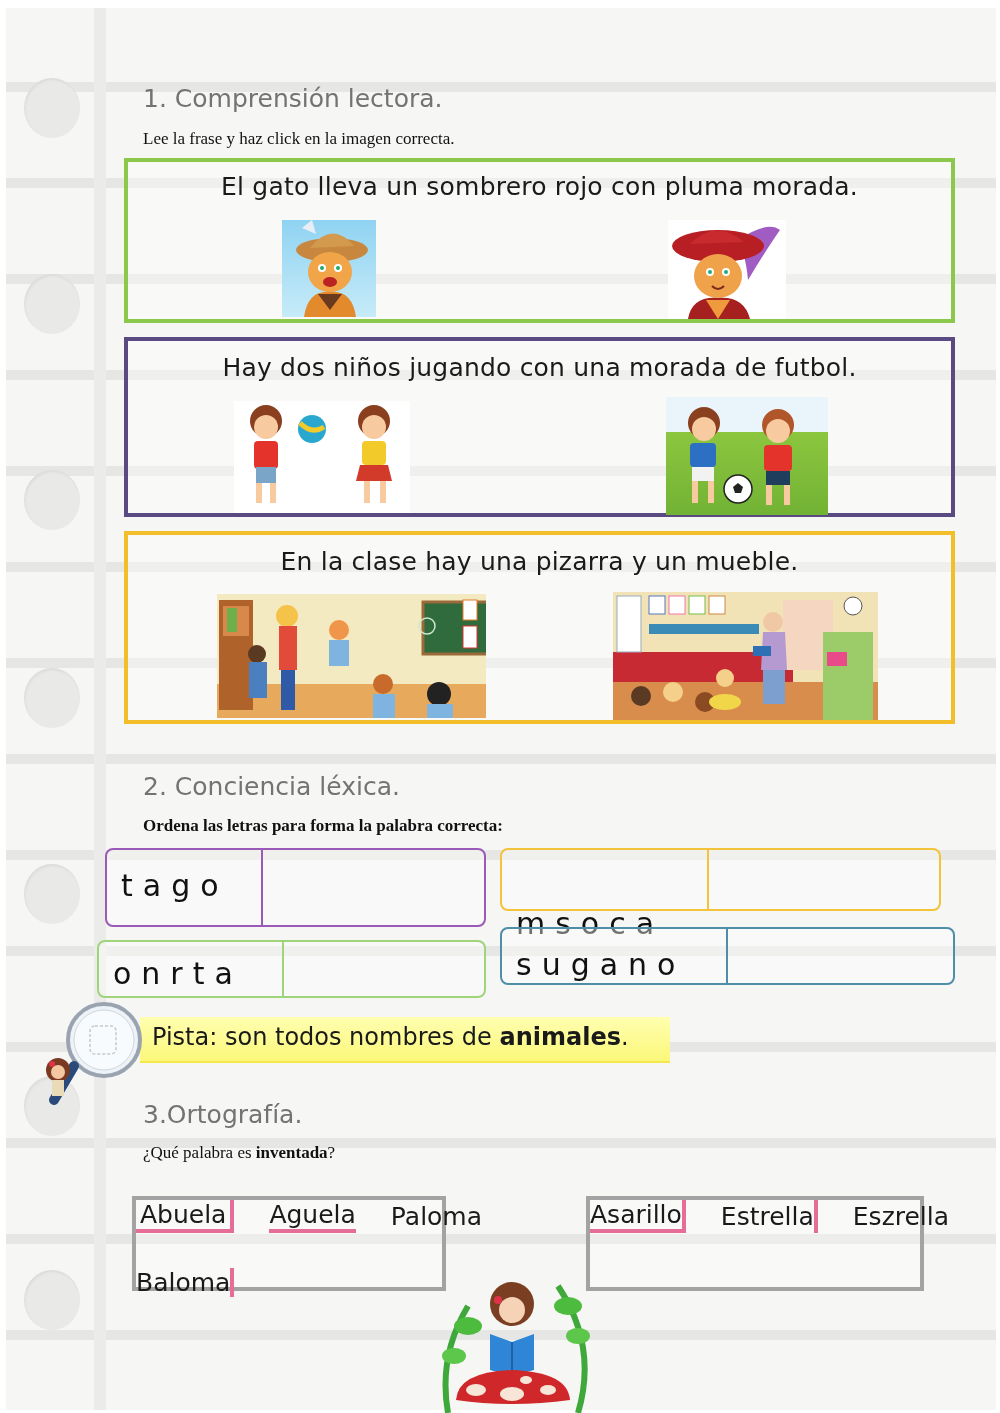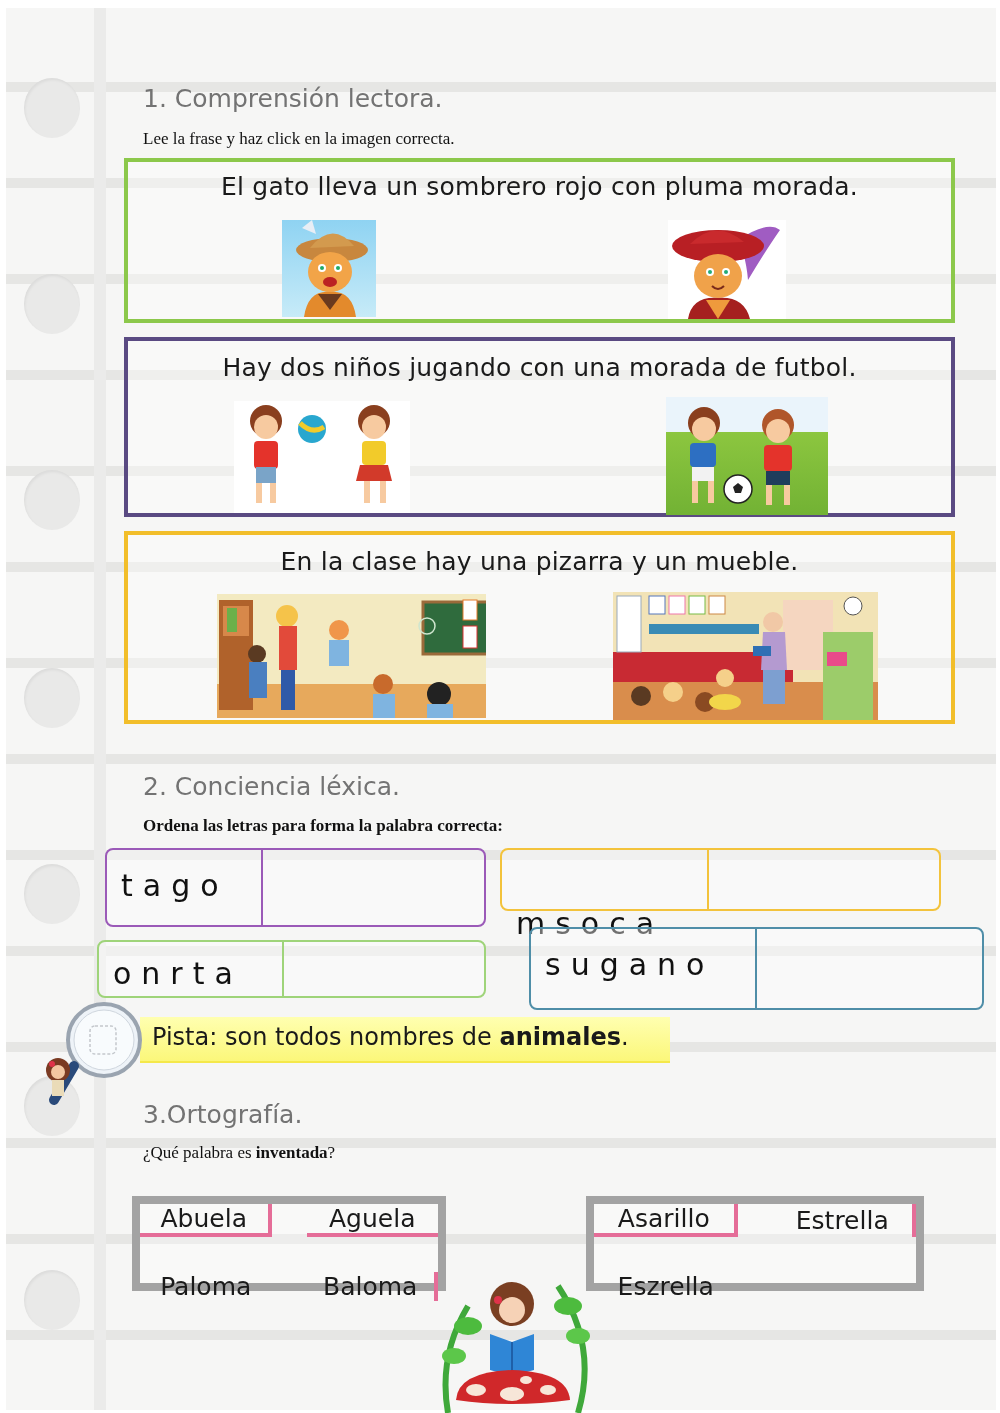--- a/index.html
+++ b/index.html
@@ -57,22 +57,22 @@
     position: absolute; left: 140px; top: 1017px; width: 530px; height: 46px;
     background: linear-gradient(to bottom, #ffffb0, #fbf77a);
     border-bottom: 2px solid #f5e84a;
   }
   .hint span.txt {
     position: absolute; left: 12px; top: 6px; font-family: "DejaVu Sans", sans-serif; font-size: 24px; color: #1a1a1a;
   }
   .hint b { font-weight: bold; }
 
   .grid {
-    position: absolute; border: 8px solid #a3a3a3;
-    display: grid; grid-template-columns: 1fr 1fr; grid-template-rows: 1fr 1fr;
+    position: absolute; border: 4px solid #a3a3a3;
+    display: grid; grid-template-columns: 1fr 1fr 1fr; grid-template-rows: 1fr 1fr;
     background: rgba(255,255,255,0.3);
     gap: 35px;
   }
   .grid .cell {
     display: flex; align-items: center; justify-content: center;
     font-family: "DejaVu Sans", sans-serif; font-size: 25px; color: #1a1a1a; cursor: pointer;
   }
   .grid .cell.r { border-right: 4px solid #e56d98; }
   .grid .cell.b { border-bottom: 4px solid #e56d98; }
 </style>
@@ -233,21 +233,21 @@
   <span class="divider" style="left:205px; background:#f3c33c;"></span>
   <input type="text" style="left: 212px; width: 220px;" value="">
 </div>
 
 <div class="word-box" style="left:97px; top:940px; width:389px; height:58px; border-color:#9fd47a;">
   <span class="letters" style="top:14px;">onrta</span>
   <span class="divider" style="left:183px; background:#9fd47a;"></span>
   <input type="text" style="left: 190px; width: 190px;" value="">
 </div>
 
-<div class="word-box" style="left:500px; top:927px; width:455px; height:83px; border-color:#4f8ea8;margin-left:29px;">
+<div class="word-box" style="left:500px; top:927px; width:455px; height:58px; border-color:#4f8ea8;">
   <span class="letters" style="top:18px;">sugano</span>
   <span class="divider" style="left:224px; background:#4f8ea8;"></span>
   <input type="text" style="left: 232px; width: 214px;" value="">
 </div>
 
 <div class="hint">
   <span class="txt"><span>Pista: son todos nombres de </span><b>animales</b><span>.</span></span>
 </div>
 
 <div class="abs" style="left:38px; top:1000px; width:110px; height:112px;">

